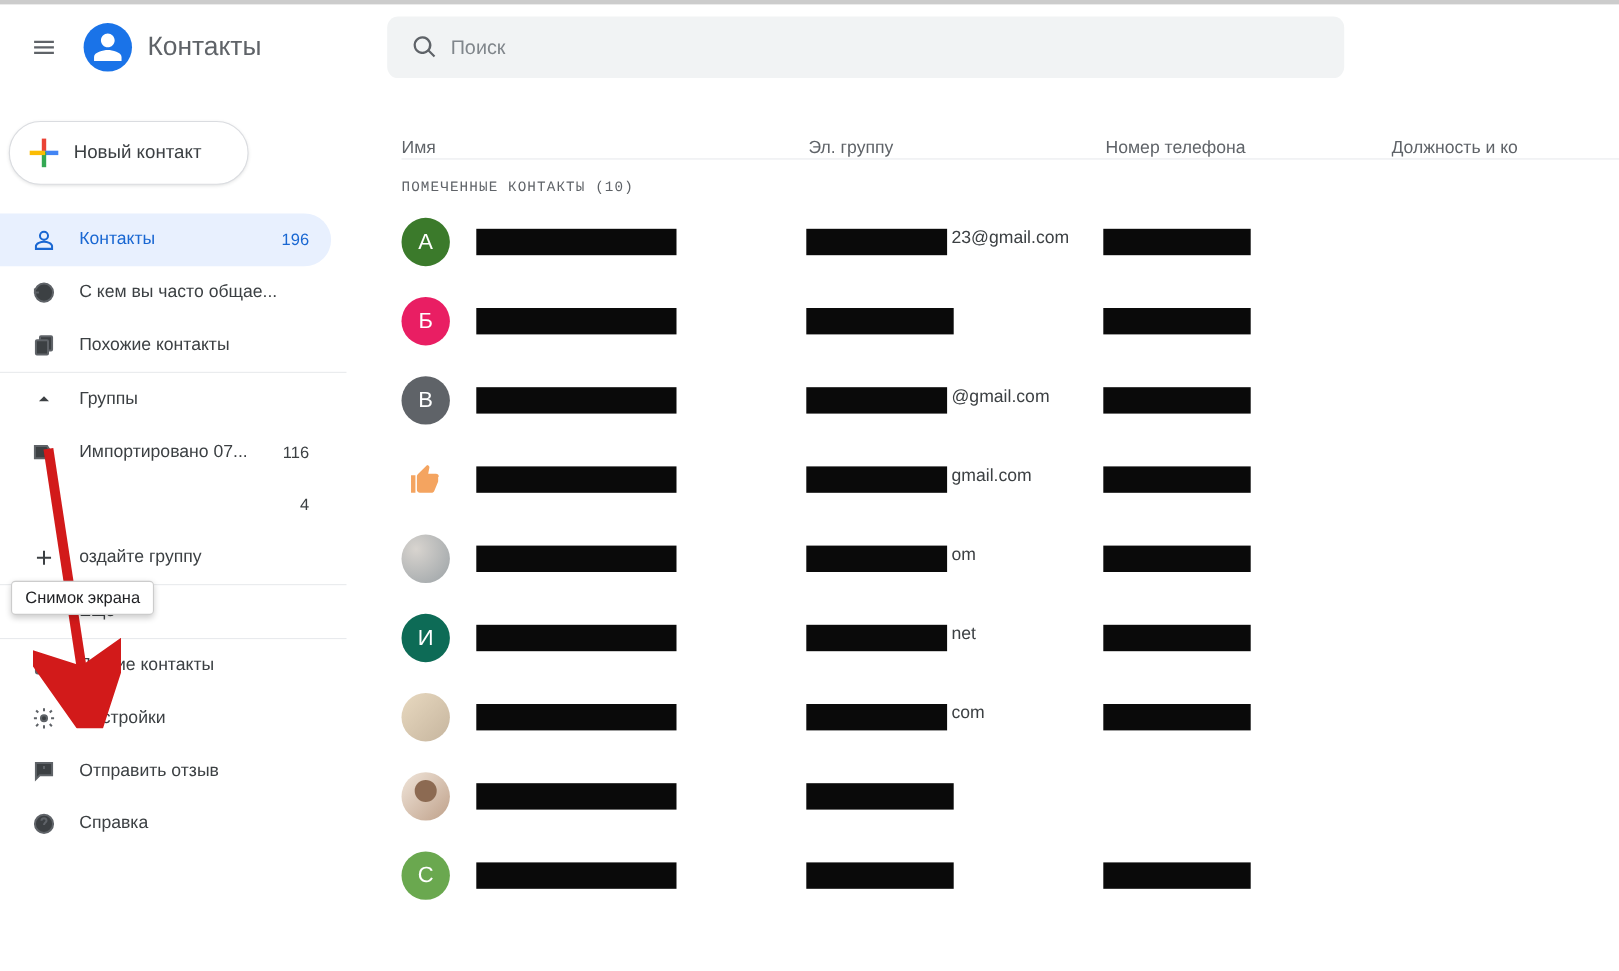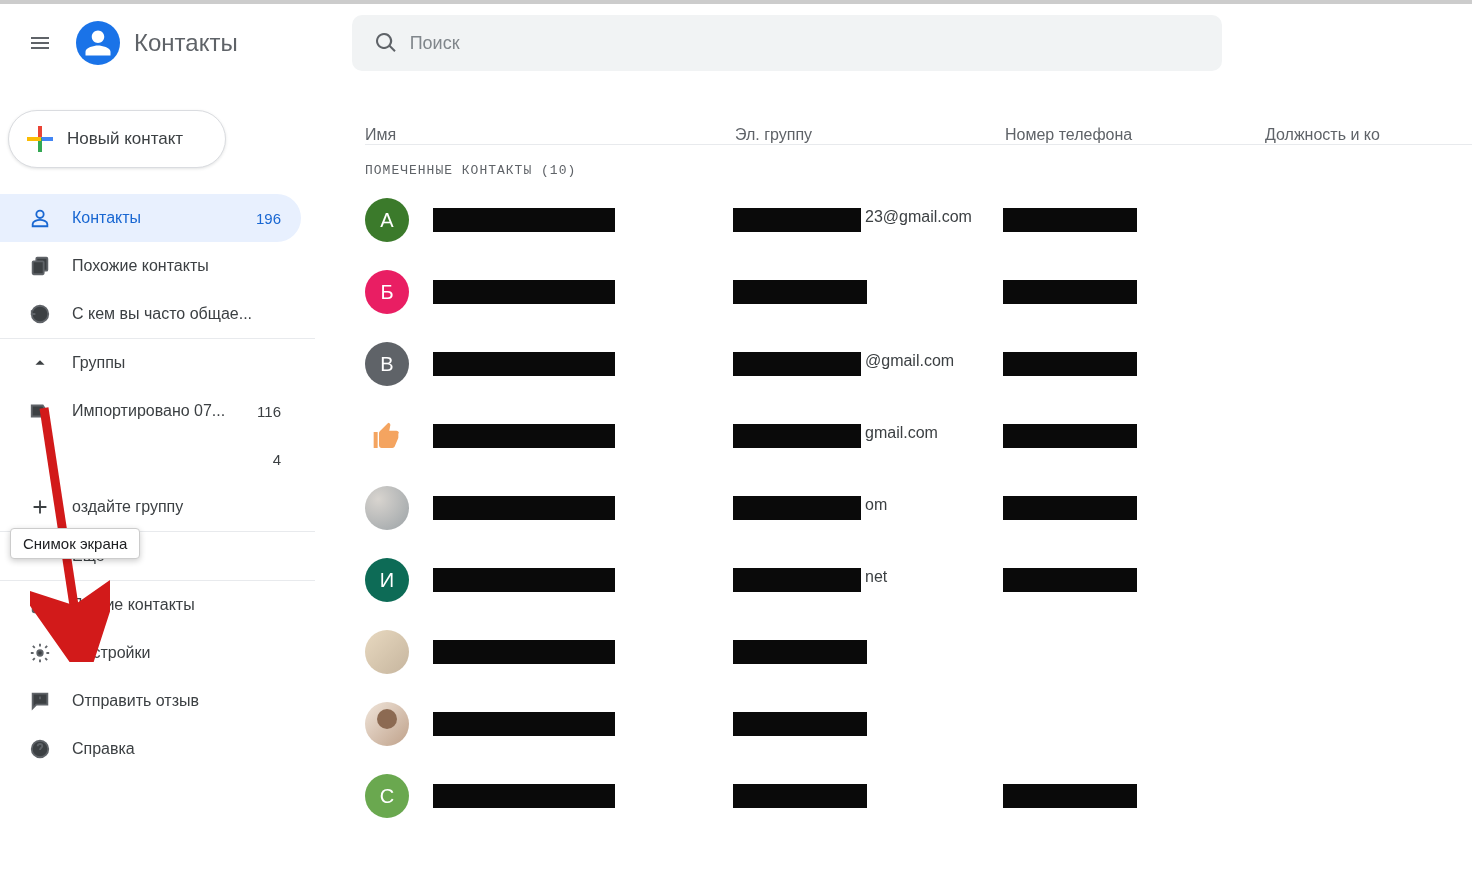--- a/index.html
+++ b/index.html
@@ -131,36 +131,36 @@
             <path d="M12 12a4 4 0 100-8 4 4 0 000 8zm0 2c-3 0-8 1.5-8 4.5V21h16v-2.5c0-3-5-4.5-8-4.5z" fill="none" stroke="currentColor" stroke-width="2"></path>
           </svg>
       </span>
       <span class="label">Контакты</span>
       <span class="count">196</span>
     </div>
 
     <div class="side-item">
       <span class="side-icon">
         <svg viewBox="0 0 24 24" fill="none" stroke="#5f6368" stroke-width="2">
-            <rect x="8" y="3" width="12" height="14" rx="1"></rect>
-            <rect x="4" y="7" width="12" height="14" rx="1"></rect>
-          </svg>
-      </span>
-      <span class="label">Похожие контакты</span>
-    </div>
-
-    <div class="side-item">
-      <span class="side-icon">
-        <svg viewBox="0 0 24 24" fill="none" stroke="#5f6368" stroke-width="2">
             <path d="M12 8v5l3 2"></path>
             <path d="M3 12a9 9 0 109-9 9 9 0 00-9 9z"></path>
             <path d="M3 8v4h4"></path>
           </svg>
       </span>
       <span class="label">С кем вы часто общае...</span>
+    </div>
+
+    <div class="side-item">
+      <span class="side-icon">
+        <svg viewBox="0 0 24 24" fill="none" stroke="#5f6368" stroke-width="2">
+            <rect x="8" y="3" width="12" height="14" rx="1"></rect>
+            <rect x="4" y="7" width="12" height="14" rx="1"></rect>
+          </svg>
+      </span>
+      <span class="label">Похожие контакты</span>
     </div>
 
     <div class="side-sep"></div>
 
     <div class="side-item">
       <span class="side-icon">
         <svg viewBox="0 0 24 24" fill="#5f6368">
             <path d="M7 14l5-5 5 5z"></path>
           </svg>
       </span>
@@ -347,20 +347,24 @@
           </div>
           <div class="cell-phone">
             <div class="blk" style="width: 134px;"></div>
           </div>
         </div>
         <div class="contact-row">
           <div class="avatar photo2"></div>
           <div class="cell-name">
             <div class="blk" style="width: 182px;"></div>
           </div>
+          <div class="cell-email">
+            <div class="blk" style="width: 128px;"></div>
+            <span class="email-suffix">com</span>
+          </div>
           <div class="cell-phone">
             <div class="blk" style="width: 134px;"></div>
           </div>
         </div>
         <div class="contact-row">
           <div class="avatar photo3"></div>
           <div class="cell-name">
             <div class="blk" style="width: 182px;"></div>
           </div>
           <div class="cell-phone">

